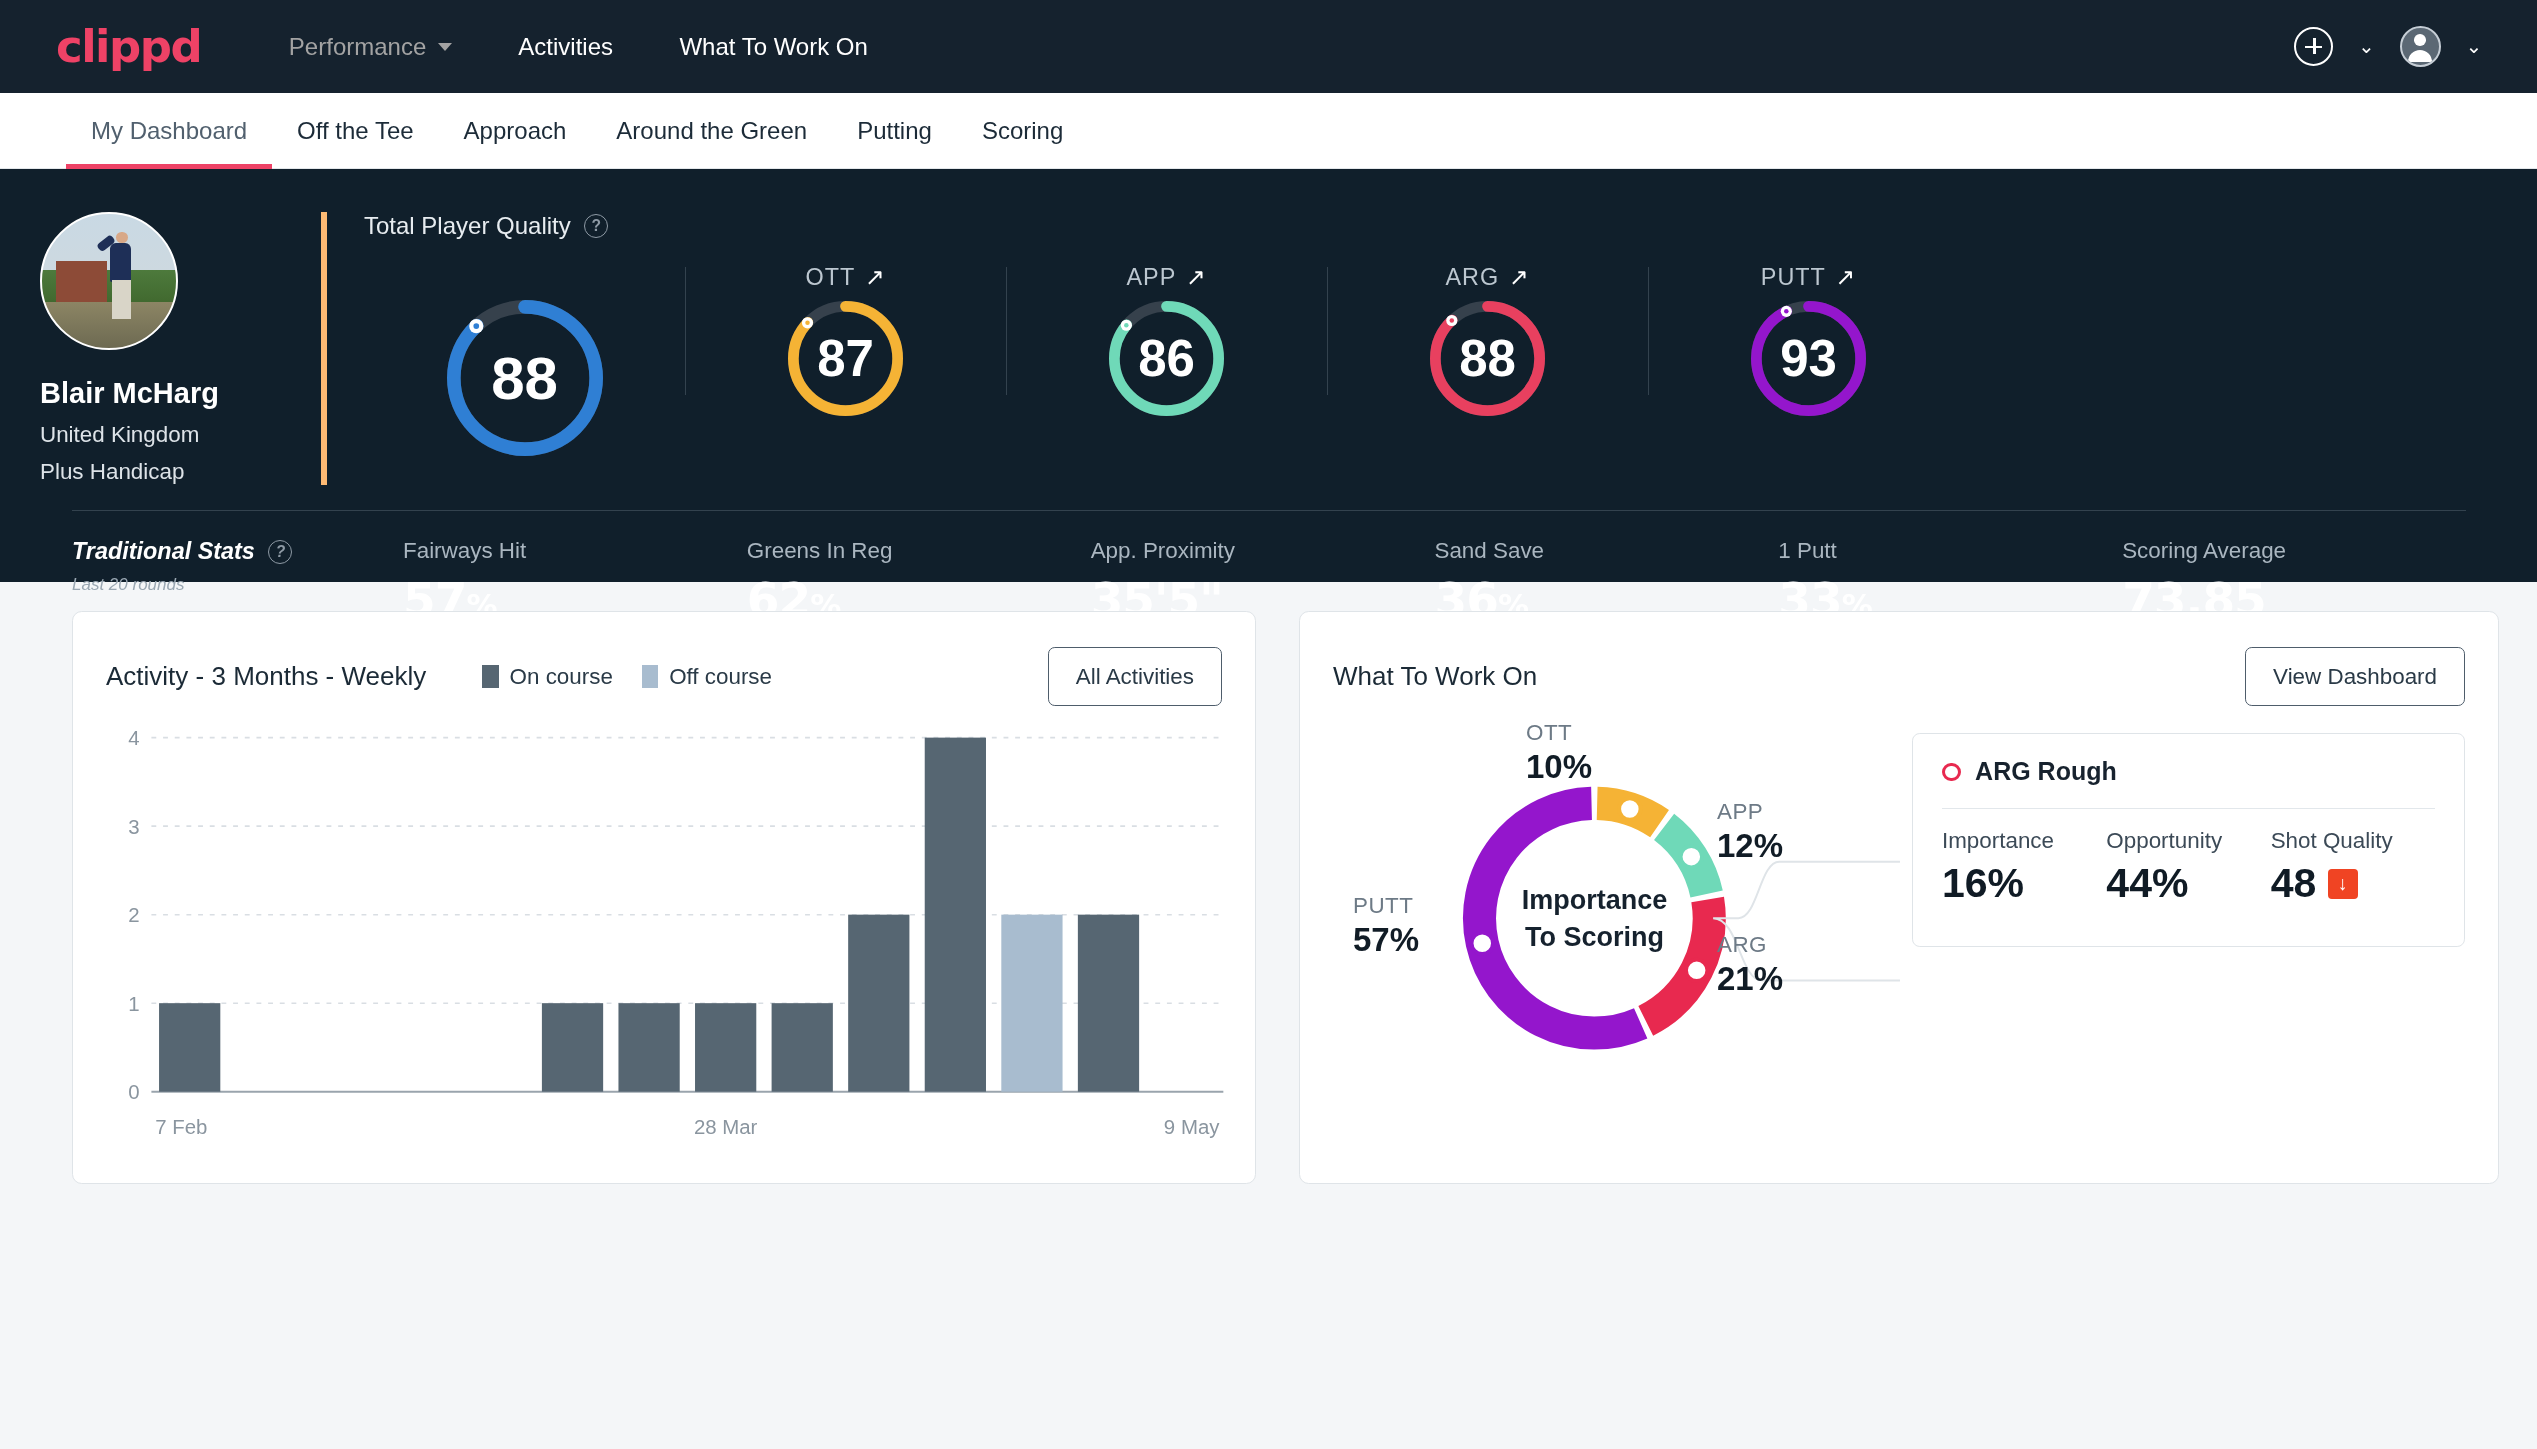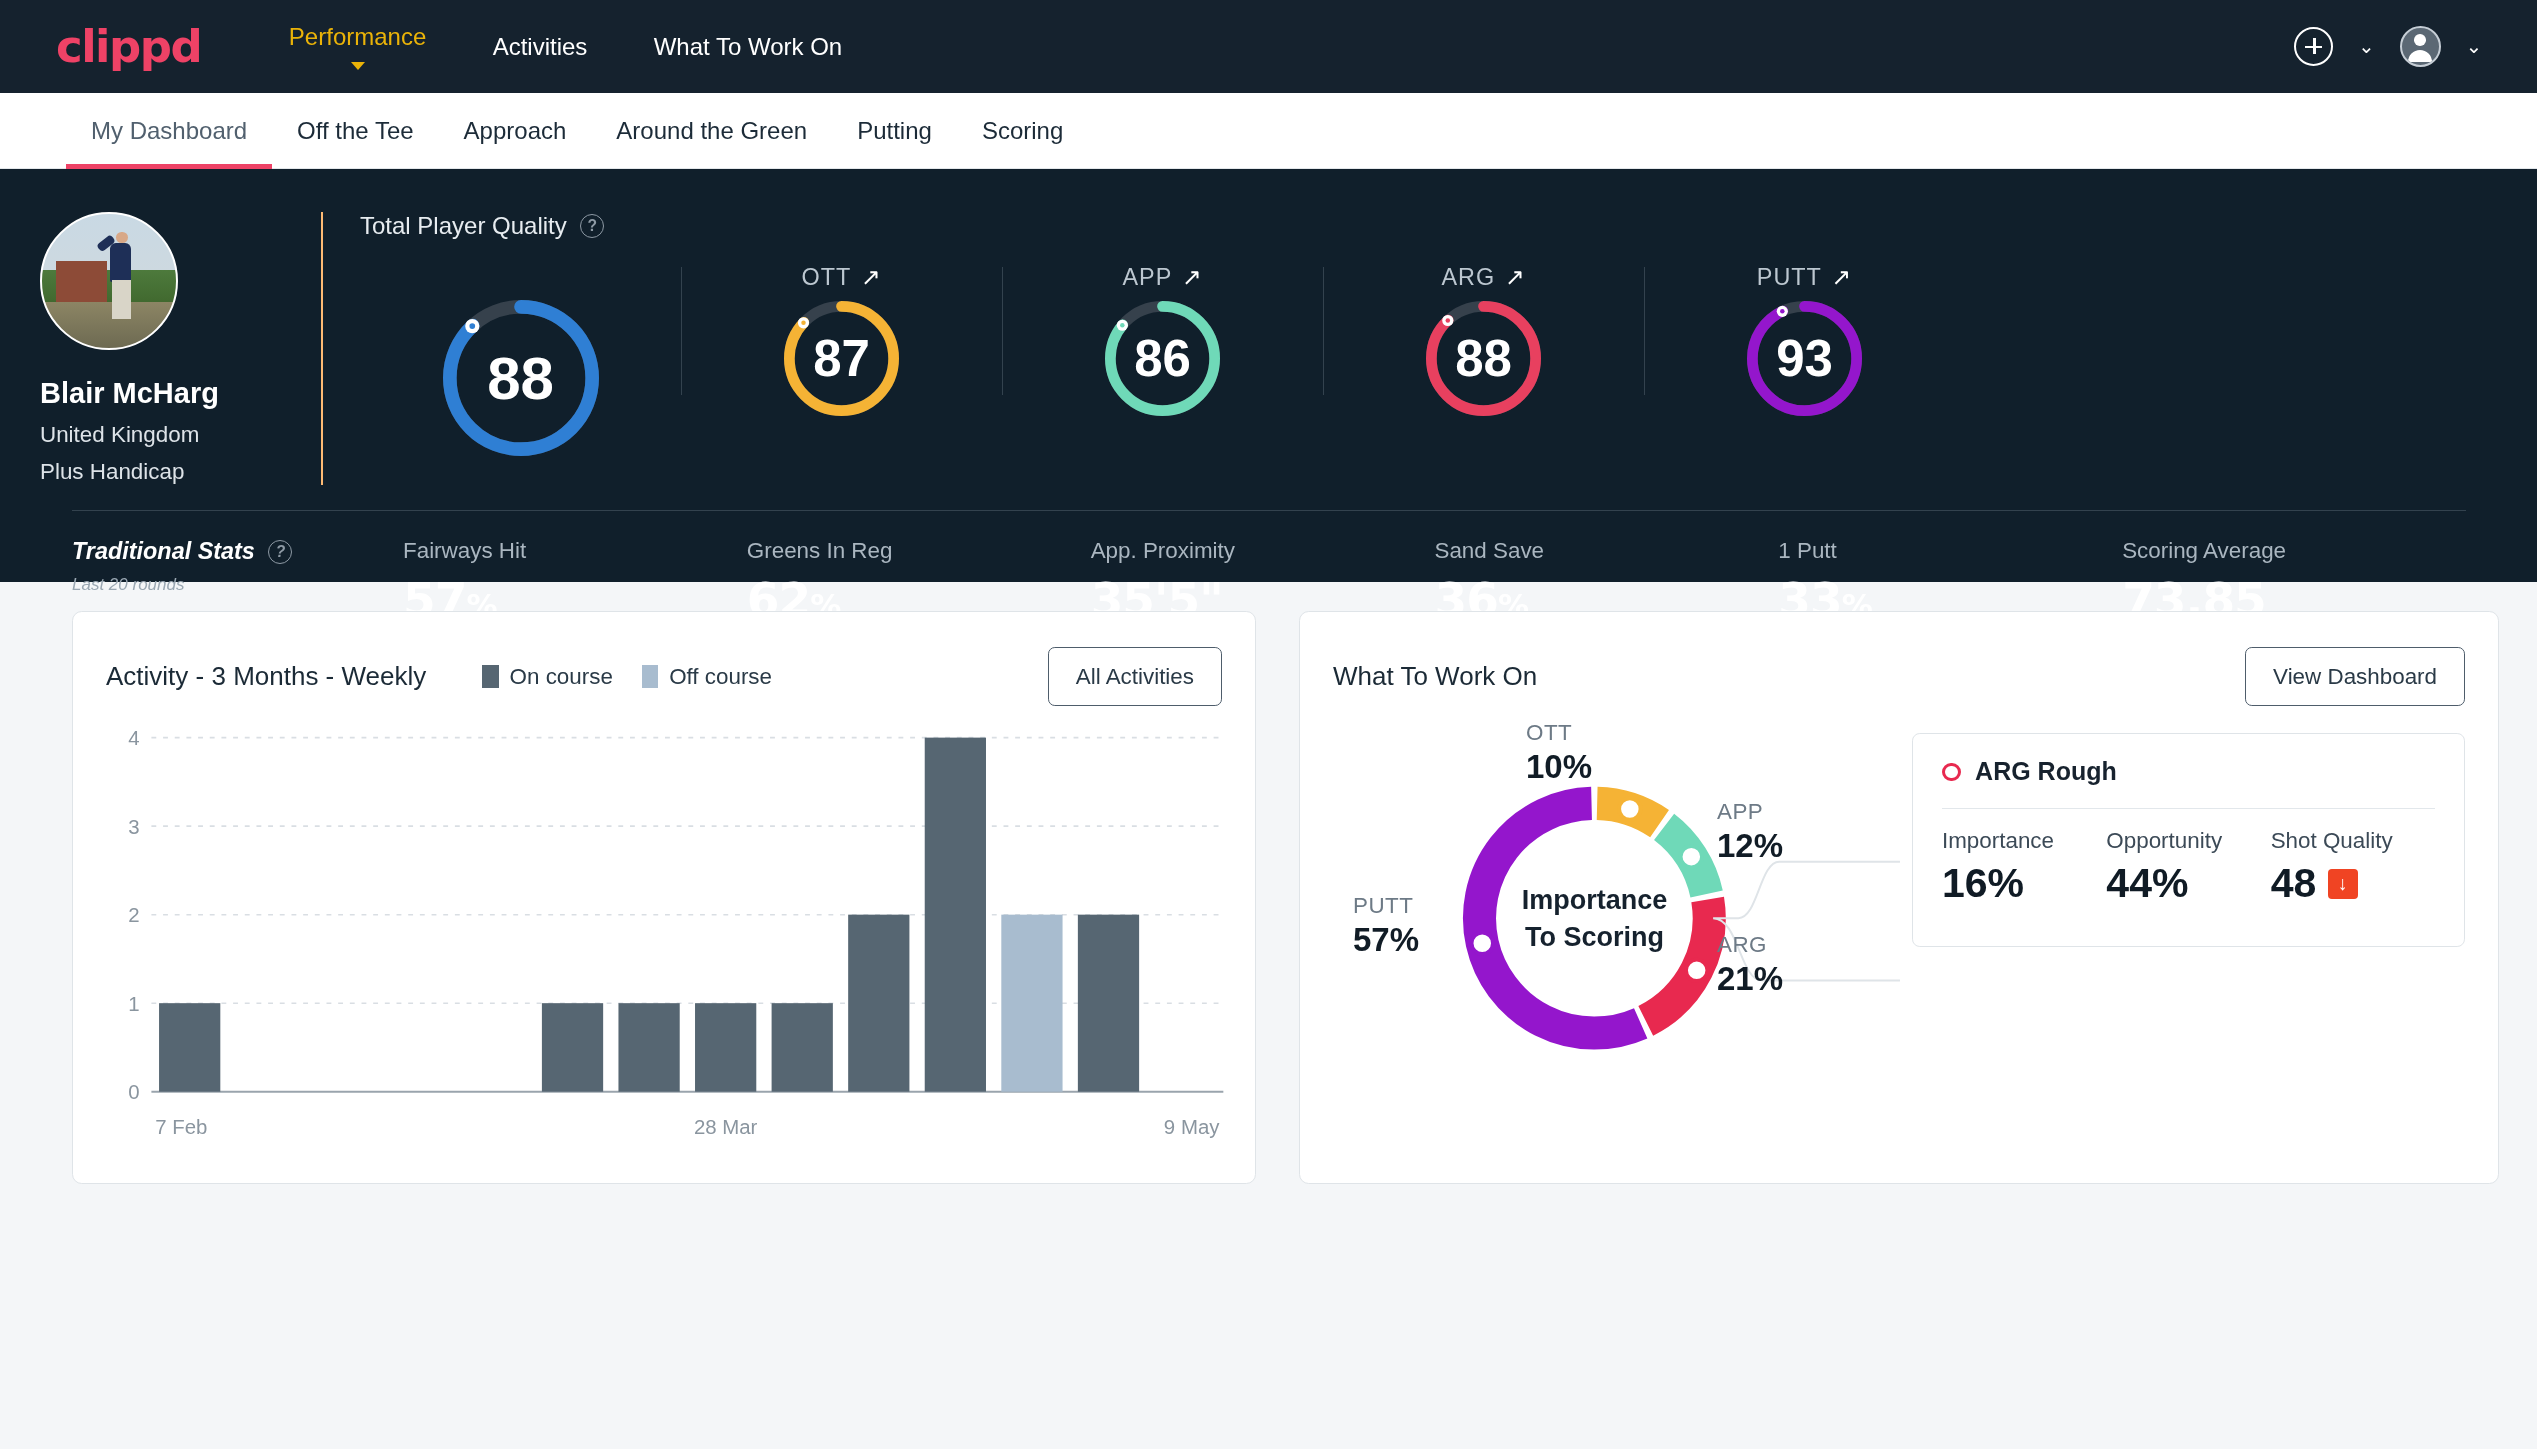--- a/index.html
+++ b/index.html
@@ -17,21 +17,21 @@
   .brand {
     color: #ee4266; font-size: 45px; font-weight: 700;
     letter-spacing: -1.5px; margin-right: 78px; cursor: pointer;
     font-family: "DejaVu Sans", sans-serif;
   }
   .navlinks { display: flex; align-items: center; gap: 47px; }
   .navlink {
     color: #fff; font-size: 24px; padding: 5.8px 9.7px;
     display: flex; align-items: center; gap: 11.7px; cursor: pointer;
   }
-  .navlink.muted { color: #eab308; flex-direction: column; }
+  .navlink.muted { color: #a3a3a3; }
   .caret {
     width: 0; height: 0; border-left: 7.8px solid transparent;
     border-right: 7.8px solid transparent; border-top: 8.8px solid currentColor;
   }
   .nav-right { margin-left: auto; display: flex; align-items: center; gap: 25px; }
   .circ-icon {
     width: 39px; height: 39px; border-radius: 50%;
     border: 2.4px solid #fff; position: relative; cursor: pointer;
   }
   .circ-icon.plus::before, .circ-icon.plus::after {
@@ -99,21 +99,21 @@
     position: absolute; left: 74px; top: 17.5px; width: 11.7px; height: 11.7px;
     border-radius: 50%; background: #d8a887;
   }
   .photo-person-legs {
     position: absolute; left: 70px; top: 66px; width: 18.5px; height: 39px;
     background: #d9d5c8;
   }
   .player-name { color: #fff; font-size: 29px; font-weight: 700; margin-top: 27px; }
   .player-meta { color: #dde3e8; font-size: 22.4px; margin-top: 11.7px; }
 
-  .quality-wrap { flex: 1; border-left: 2px solid #fdba74; padding-left: 37px; }
+  .quality-wrap { flex: 1; border-left: 6px solid #fdba74; padding-left: 37px; }
   .q-title { display: flex; align-items: center; gap: 13.6px; margin-bottom: 13.6px; }
   .q-title-txt { color: #e7ecf0; font-size: 24px; }
   .help-ico {
     width: 24px; height: 24px; border-radius: 50%; border: 1.9px solid #8e9aa5;
     color: #8e9aa5; font-size: 15.6px; display: flex; align-items: center;
     justify-content: center; cursor: pointer; font-weight: 700;
   }
   .gauges { display: flex; align-items: flex-start; }
   .gauge-cell {
     display: flex; flex-direction: column; align-items: center;

